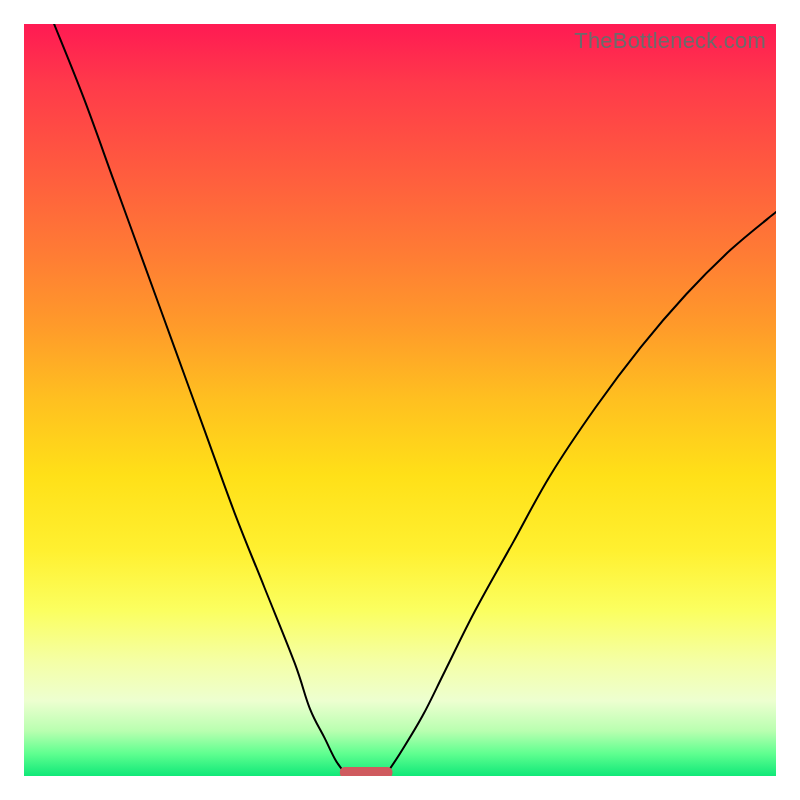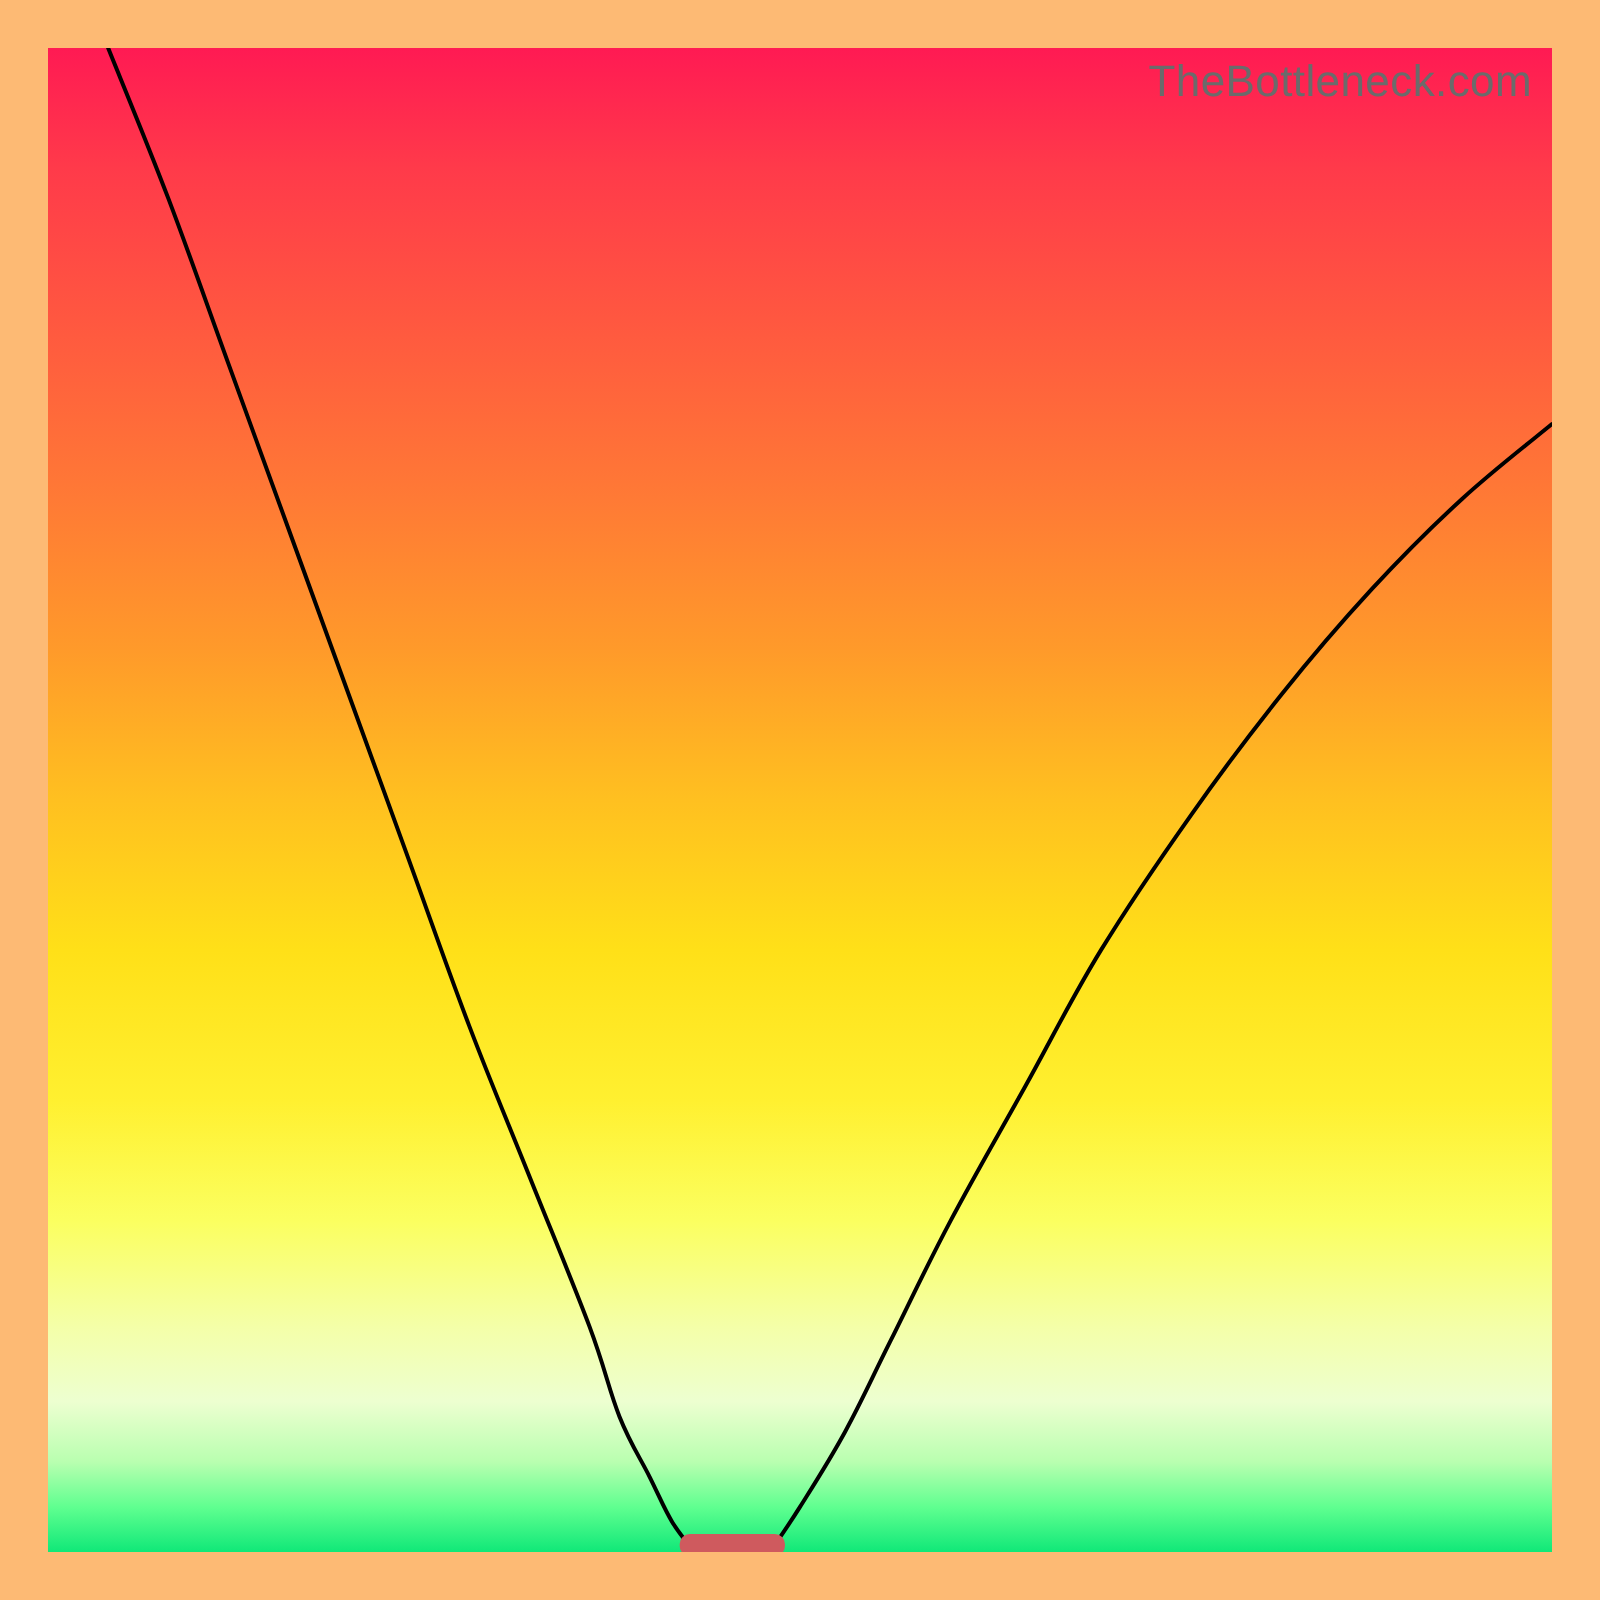--- a/index.html
+++ b/index.html
@@ -1,19 +1,19 @@
 <!DOCTYPE html>
 <html><head>
 <meta charset="utf-8">
 <style>
   * { margin: 0; padding: 0; box-sizing: border-box; }
   html, body { width: 800px; height: 800px; overflow: hidden; background: #000; }
   .frame {
     width: 800px; height: 800px;
-    background: #fdba74;
+    background: #ffffff;
     position: relative;
   }
   .plot {
     position: absolute;
     left: 24px; top: 24px;
     width: 752px; height: 752px;
     background: linear-gradient(to bottom,
       #ff1a53 0%,
       #ff3a4a 8%,
       #ff5740 18%,

